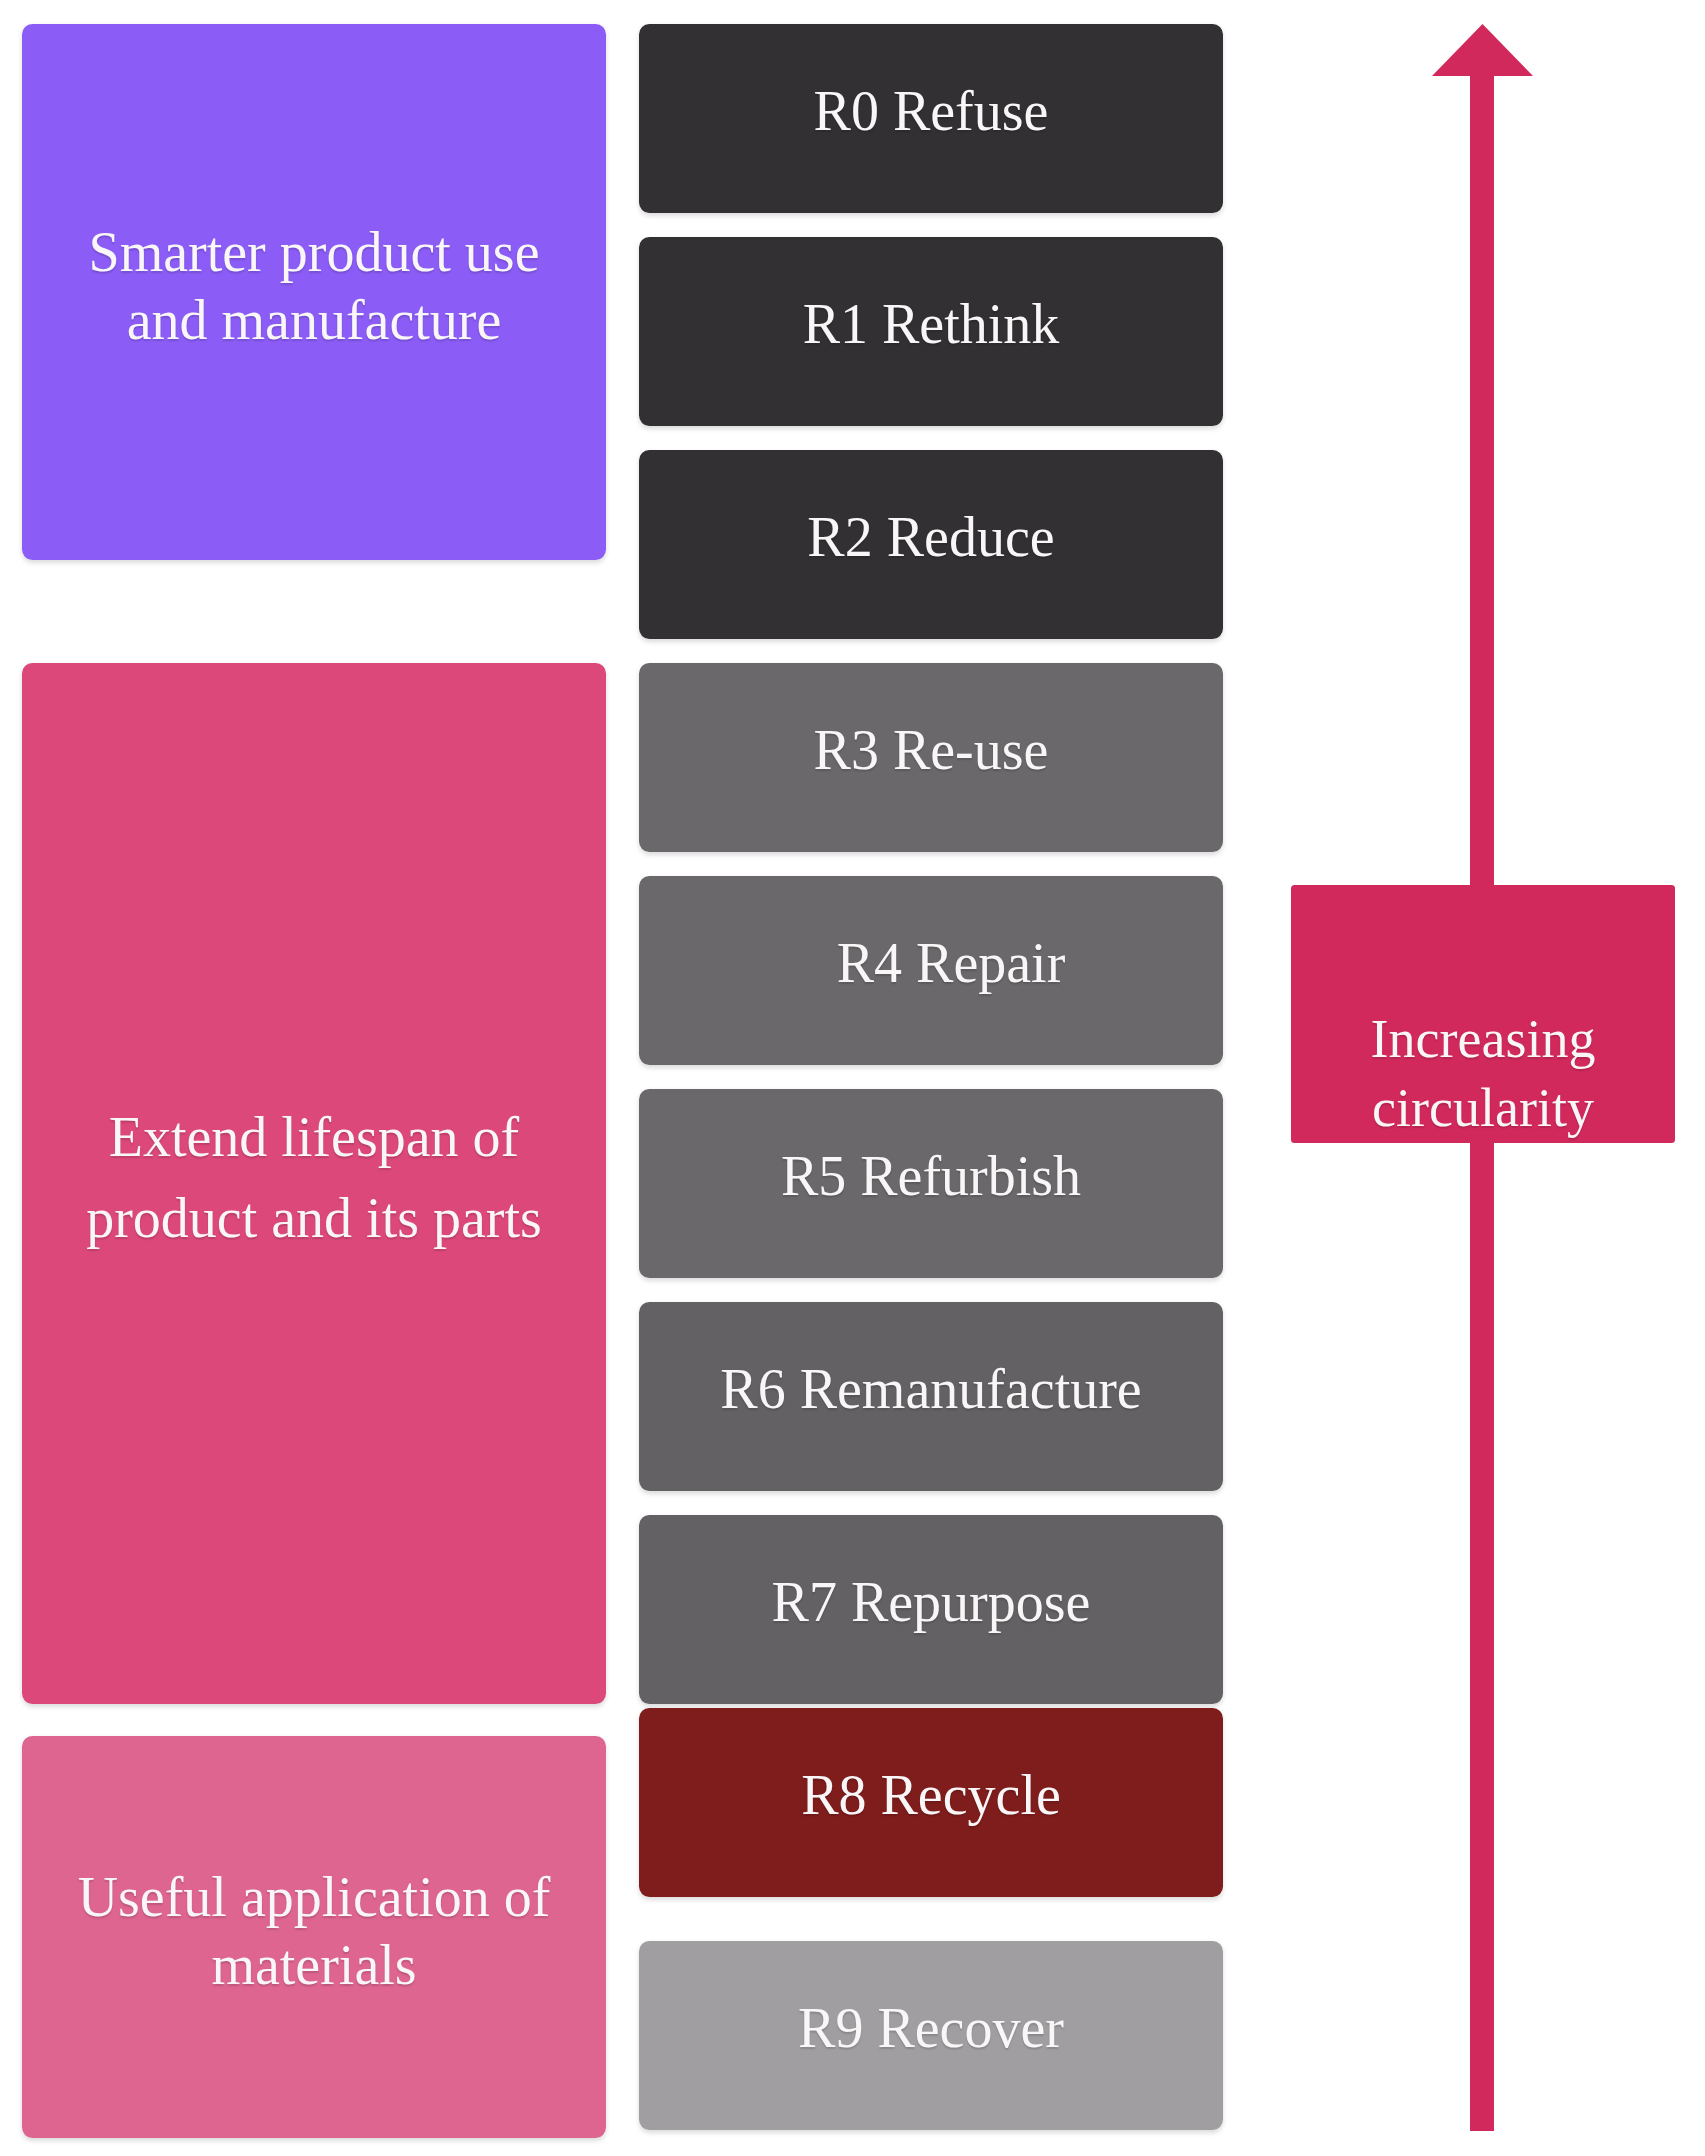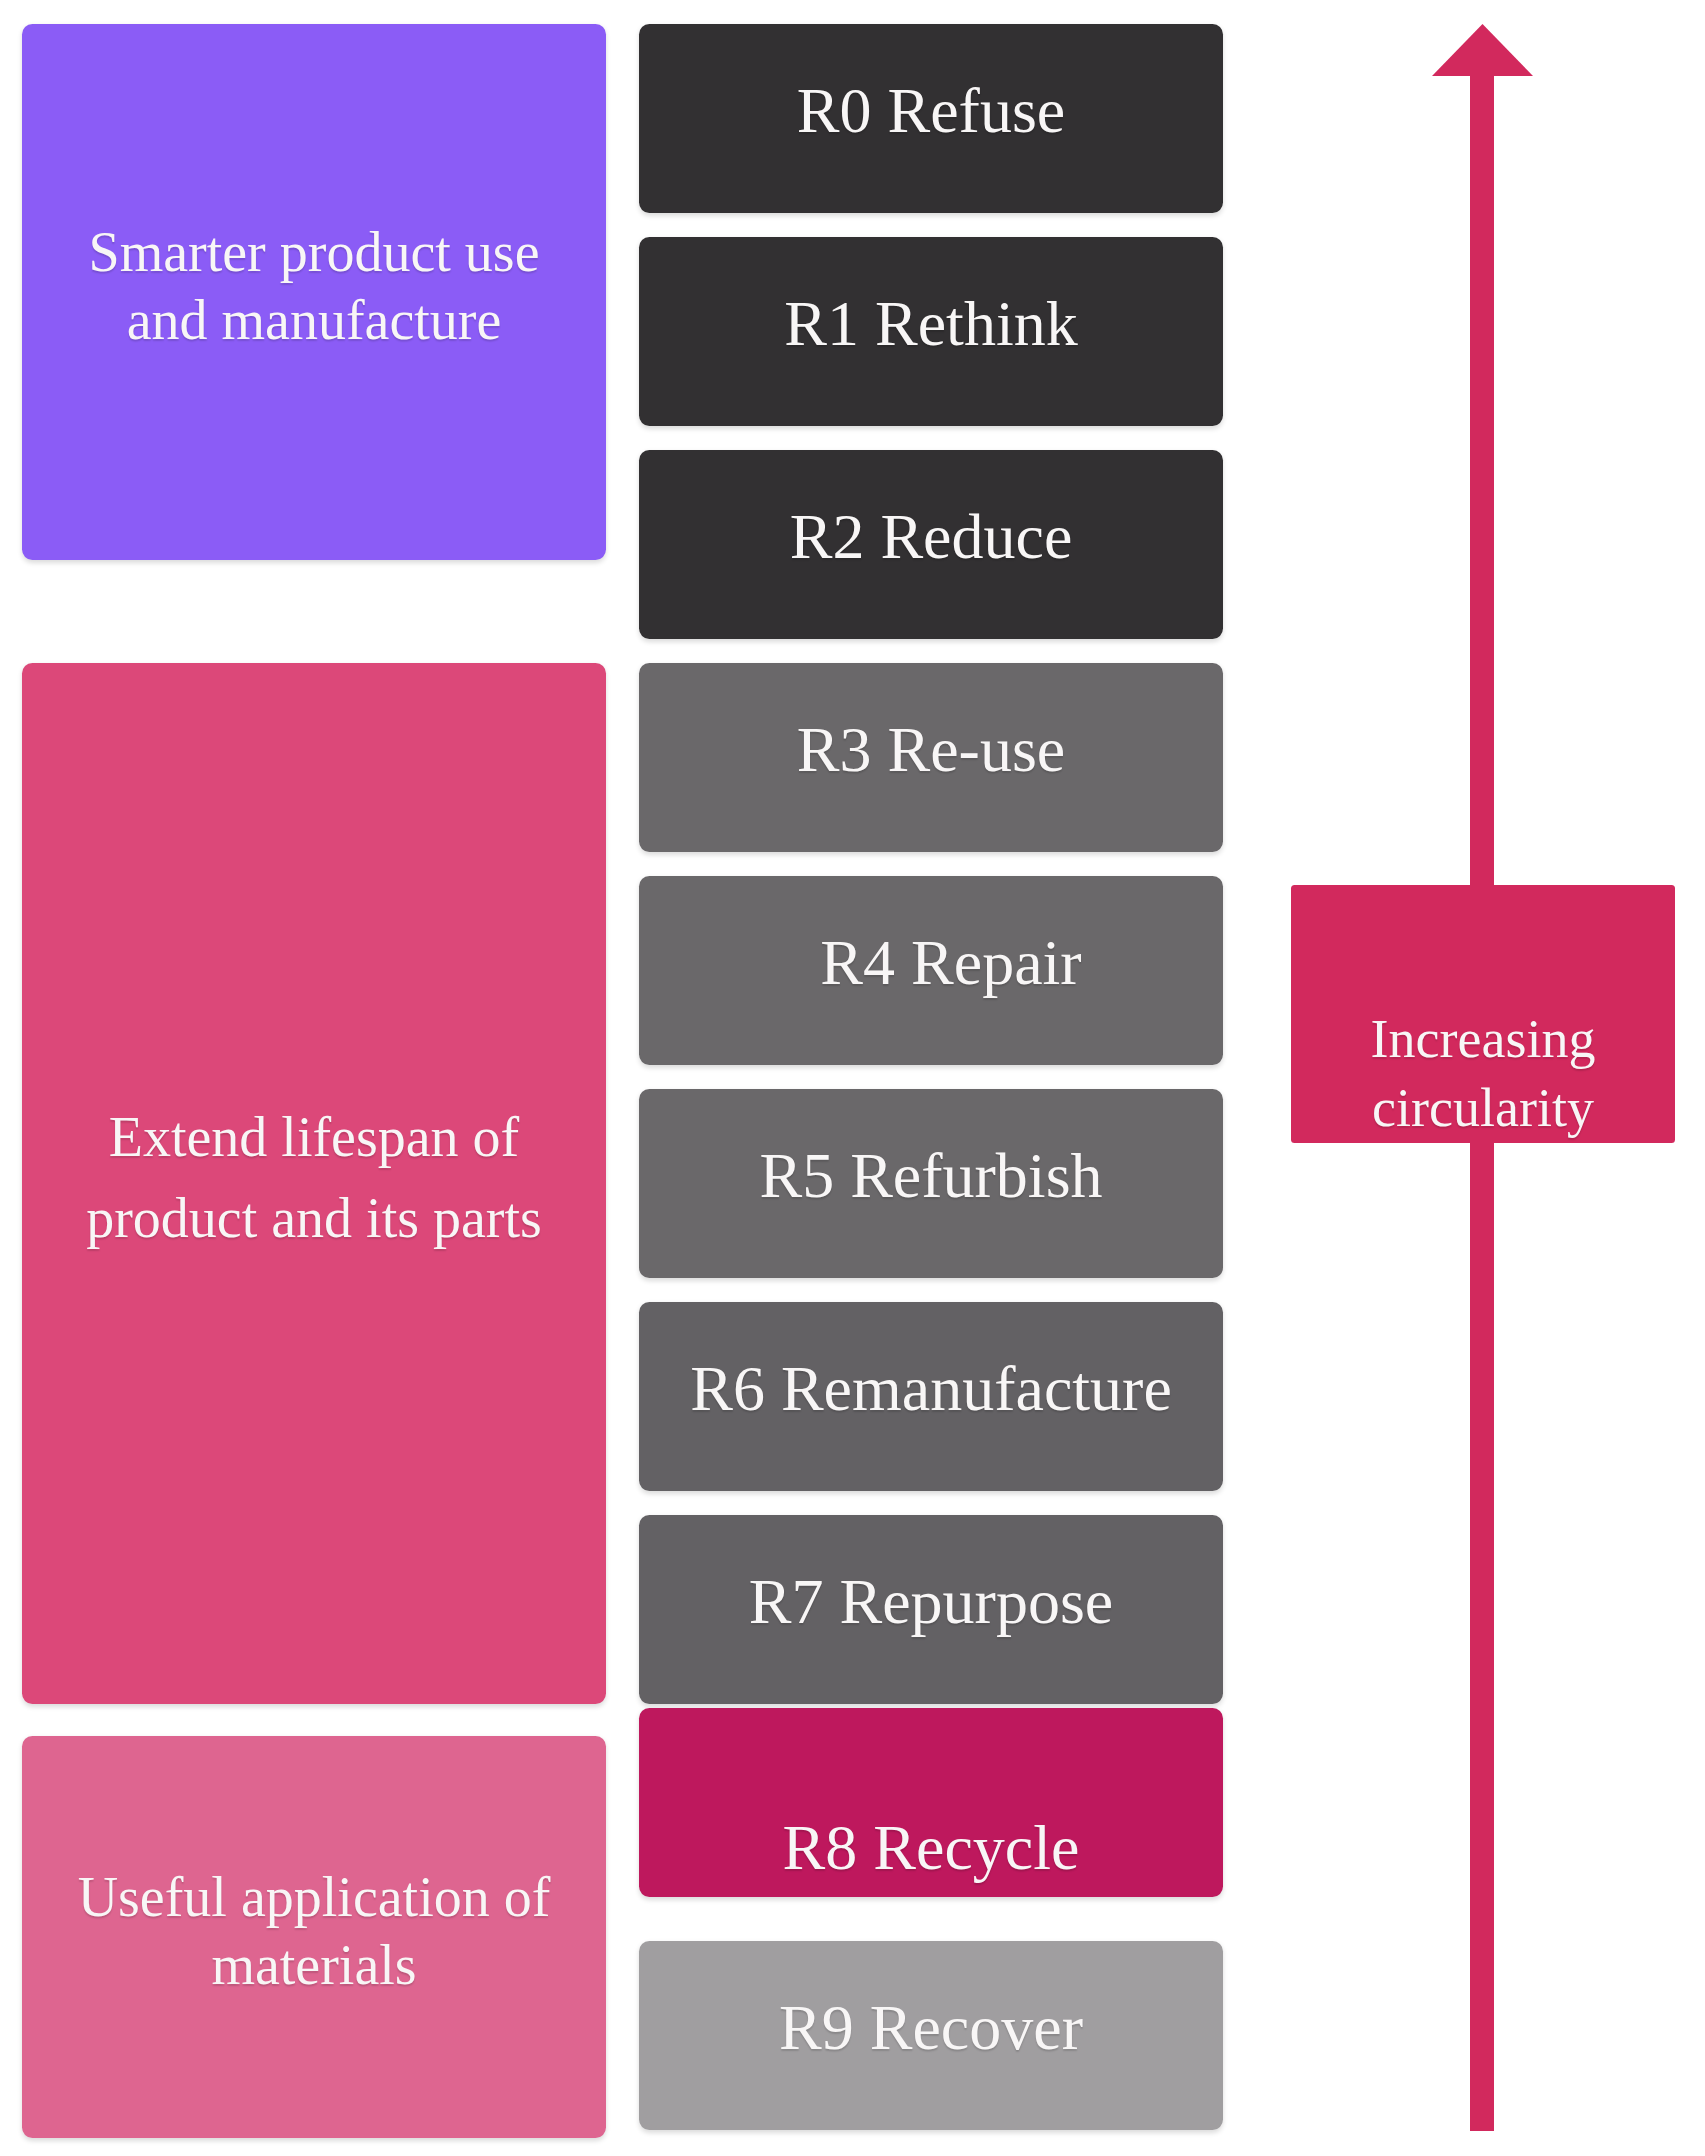--- a/index.html
+++ b/index.html
@@ -32,21 +32,21 @@
     left: 22px;
     width: 584px;
     font-size: 56px;
     line-height: 1.22;
     padding: 0 31px 12px 31px;
   }
   .step-box {
     left: 639px;
     width: 584px;
     height: 189px;
-    font-size: 64px;
+    font-size: 56px;
     line-height: 1.1;
     padding-bottom: 14px;
   }
   .annotation-box {
     left: 1291px;
     top: 885px;
     width: 384px;
     height: 258px;
     font-size: 54px;
     line-height: 1.28;
@@ -110,21 +110,21 @@
   </div>
   <div class="box step-box" style="top: 1089px; background-color: rgb(106, 104, 106);">
     <span class="line">R5 Refurbish</span>
   </div>
   <div class="box step-box" style="top: 1302px; background-color: rgb(99, 97, 100);">
     <span class="line">R6 Remanufacture</span>
   </div>
   <div class="box step-box" style="top: 1515px; background-color: rgb(99, 97, 100);">
     <span class="line">R7 Repurpose</span>
   </div>
-  <div class="box step-box" style="top: 1708px; background-color: #be185d; justify-content: flex-end;">
+  <div class="box step-box" style="top: 1708px; background-color: #7f1d1d;">
     <span class="line">R8 Recycle</span>
   </div>
   <div class="box step-box" style="top: 1941px; background-color: rgb(160, 158, 160);">
     <span class="line">R9 Recover</span>
   </div>
 
   <div class="arrow-head" style="background-color: rgb(210, 41, 93);"></div>
   <div class="arrow-shaft" style="background-color: rgb(210, 41, 93);"></div>
 
   <div class="box annotation-box" style="background-color: rgb(210, 41, 93); justify-content: flex-end;">

